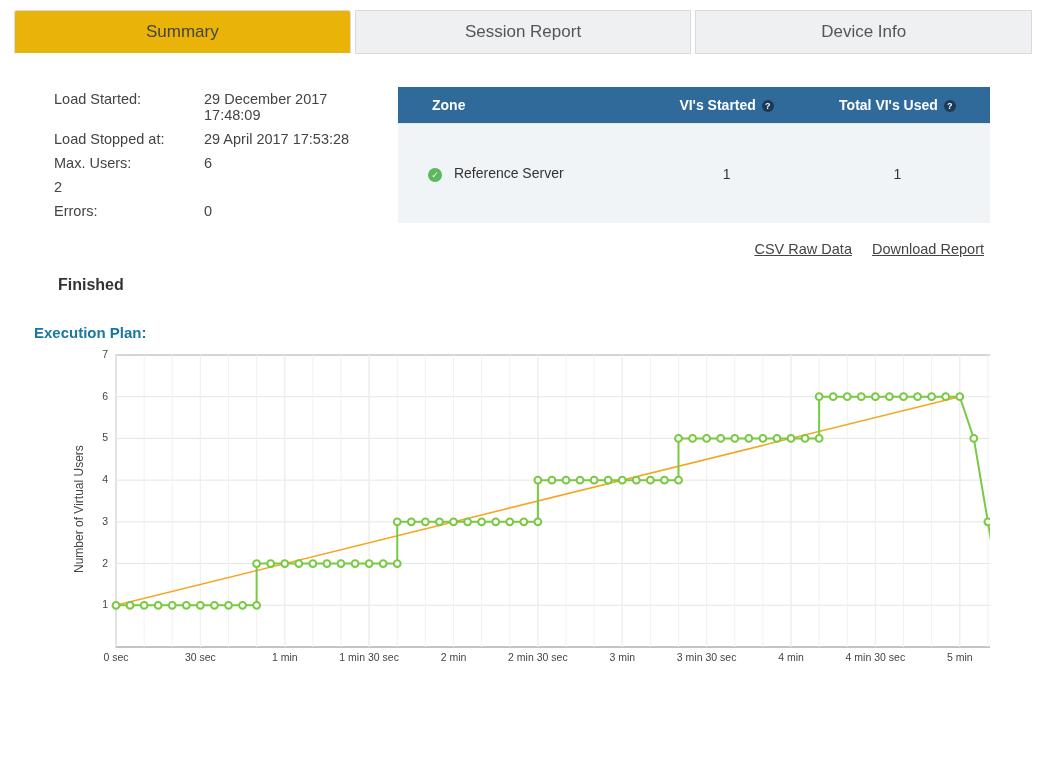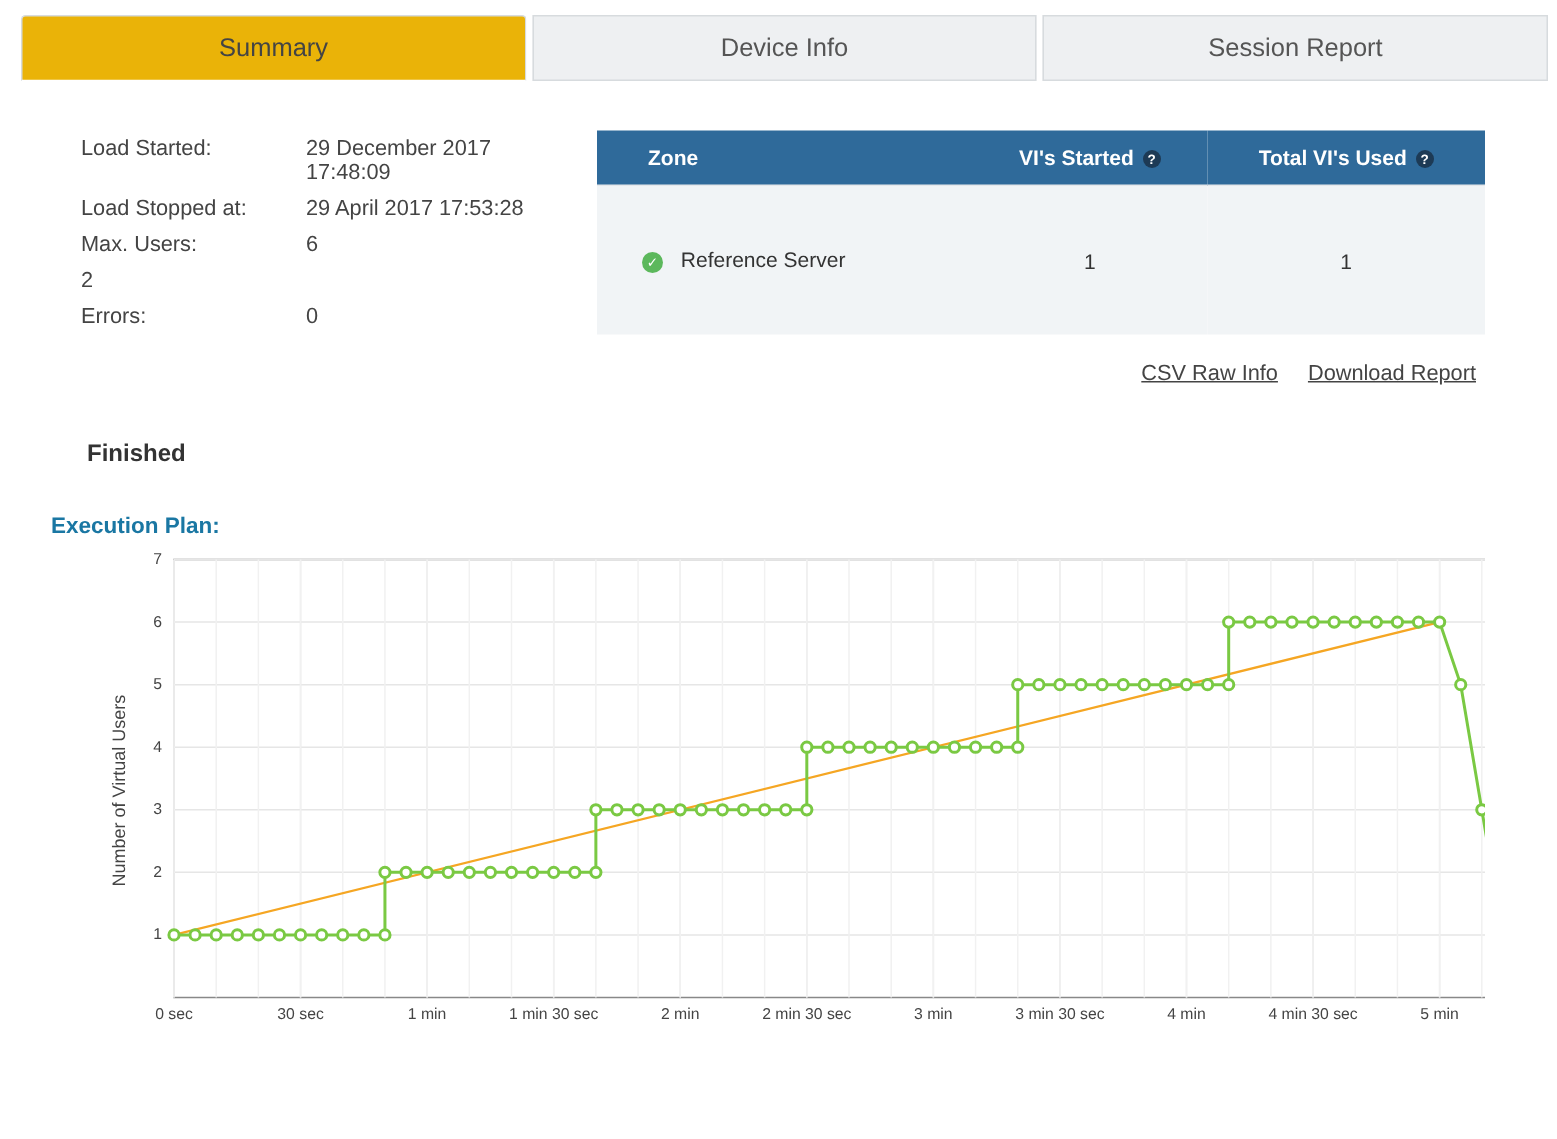--- a/index.html
+++ b/index.html
@@ -46,21 +46,21 @@
   }
   .ok-icon {
     display:inline-flex; width:14px; height:14px; border-radius:50%;
     background:#5cb85c; color:#fff; font-size:9px; align-items:center; justify-content:center;
     margin-right:8px;
   }
 
   .links-row { display:flex; gap:20px; justify-content:flex-end; margin:18px 6px 0 0; font-size:14.5px; }
   .links-row a { color:#444; text-decoration:underline; cursor:pointer; }
 
-  .status-line { font-weight:700; font-size:16px; margin:37px 0 10px 4px; color:#333; }
+  .status-line { font-weight:700; font-size:16px; margin:19px 0 10px 4px; color:#333; }
 
   .section-title { color:#1a77a3; font-weight:700; font-size:15px; margin:30px 0 8px -20px; }
 
   
   .chart-wrap { position:relative; margin:6px 0 0 10px; display:flex; }
   .y-title {
     writing-mode:vertical-rl; transform:rotate(180deg);
     font-size:12px; color:#444; text-align:center; padding:0 8px 0 0;
   }
   svg { display:block; }
@@ -69,22 +69,22 @@
   .series-dot { fill:#fff; stroke:#7ac943; stroke-width:2; }
 
 </style>
 </head>
 <body>
 
 <div class="frame">
 
   <div class="tabs">
     <div class="tab active">Summary</div>
+    <div class="tab">Session Report</div>
     <div class="tab">Device Info</div>
-    <div class="tab">Session Report</div>
   </div>
 
   <div class="content">
 
     <div class="tworow">
 
       <div class="facts">
         <div class="fact">
           <div class="k">Load Started:</div>
           <div class="v">29 December 2017 17:48:09</div>
@@ -128,21 +128,21 @@
             </td>
             <td class="num">1</td>
             <td class="num">1</td>
           </tr>
         </tbody>
       </table>
 
     </div>
 
     <div class="links-row">
-      <a>CSV Raw Info</a>
+      <a>CSV Raw Data</a>
       <a>Download Report</a>
     </div>
 
     <div class="status-line">Finished</div>
 
     <div class="section-title">Execution Plan:</div>
 
     <div class="chart-wrap">
       <div class="y-title">Number of Virtual Users</div>
       <svg id="chart-svg" width="940" height="320">

